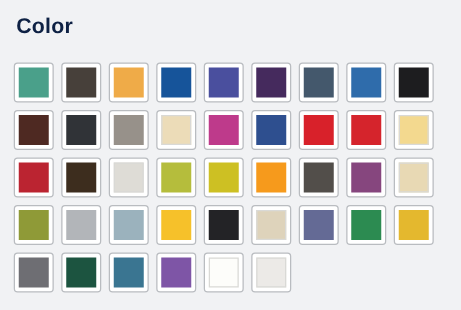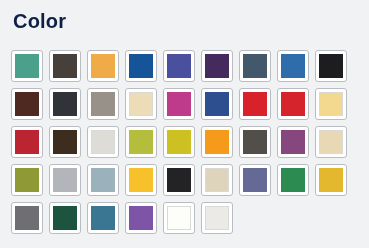--- a/index.html
+++ b/index.html
@@ -17,21 +17,21 @@
   .panel {
     position: relative;
     width: 369px;
     height: 248px;
     box-sizing: border-box;
   }
   .page-title {
     position: absolute;
     left: 13px;
     top: 12px;
-    font-size: 20px;
+    font-size: 17px;
     font-weight: bold;
     color: #0e2144;
     letter-spacing: 0.2px;
     line-height: 18px;
     white-space: nowrap;
   }
   .swatch-grid {
     position: absolute;
     left: 11px;
     top: 50px;

